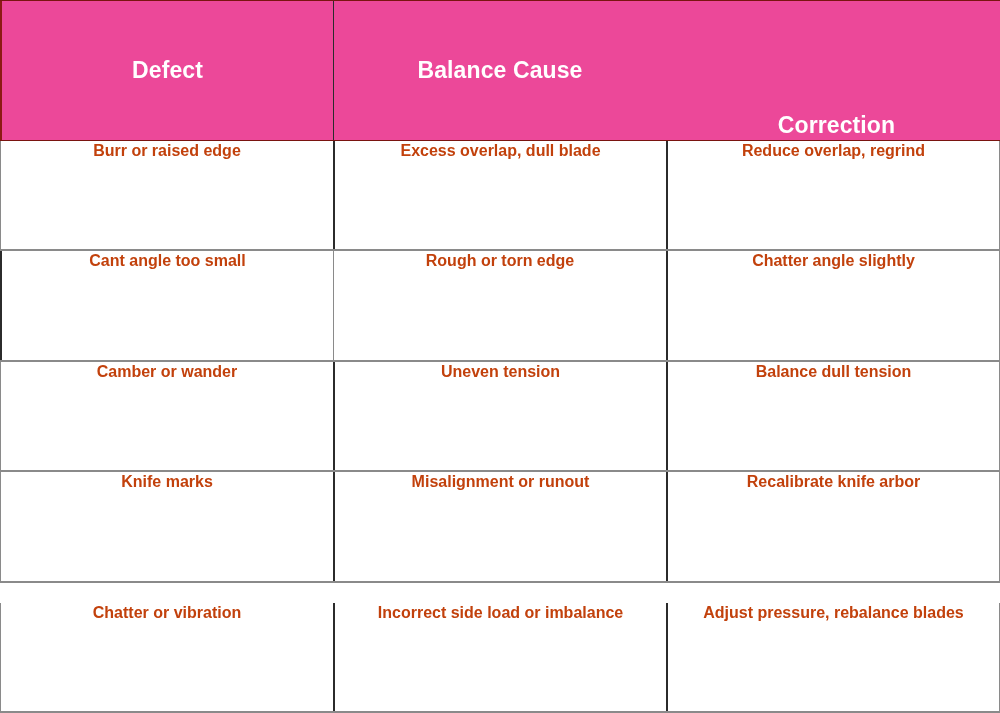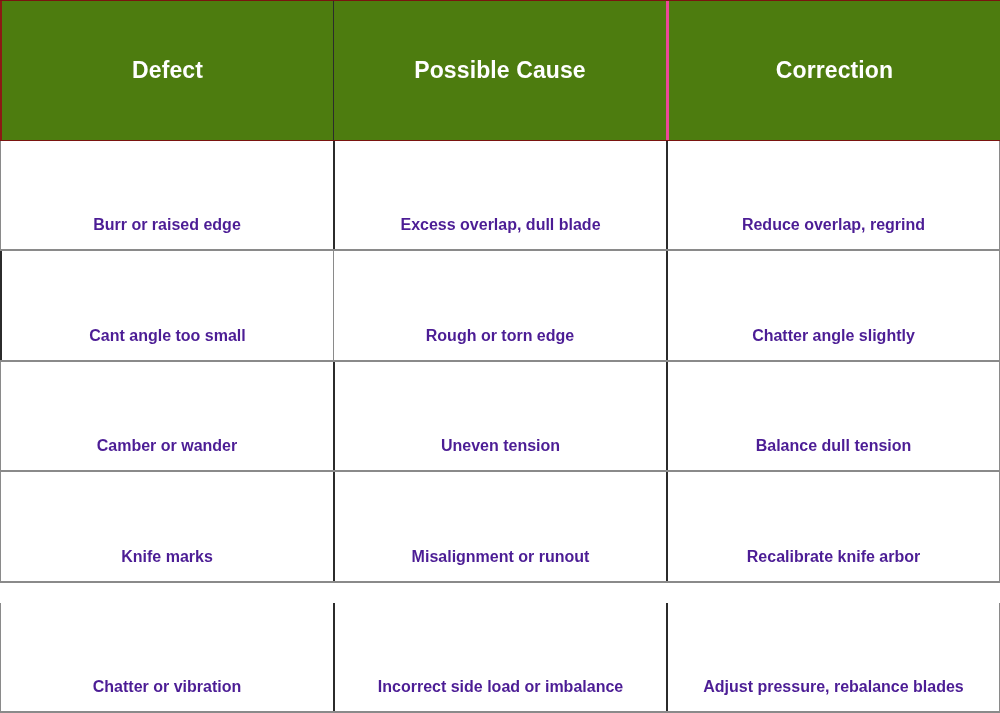--- a/index.html
+++ b/index.html
@@ -21,41 +21,41 @@
     display: flex;
     flex-direction: column;
     background: #ffffff;
   }
 
   
   .thead {
     display: flex;
     height: 141px;
     flex: 0 0 141px;
-    background: #4d7c0f;
+    background: #ec4899;
     border-top: 1px solid #7a1410;
     border-bottom: 1px solid #7a1410;
     box-sizing: border-box;
   }
   .th {
     display: flex;
     align-items: center;
     justify-content: center;
     box-sizing: border-box;
     color: #ffffff;
     font-size: 23px;
     font-weight: bold;
     letter-spacing: 0.1px;
     text-align: center;
     padding: 0 10px;
     line-height: 1.2;
   }
   .th.c0 { width: 333px; flex: 0 0 333px; border-left: 2px solid #8c1a14; }
   .th.c1 { width: 333px; flex: 0 0 333px; border-left: 1px solid #2b2b2b; }
-  .th.c2 { width: 334px; flex: 0 0 334px; border-left: 3px solid #ec4899; }
+  .th.c2 { width: 334px; flex: 0 0 334px; border-left: 7px solid #ec4899; align-items: flex-end; }
 
   
   .tbody {
     display: flex;
     flex-direction: column;
     flex: 1 1 auto;
   }
   .tr {
     display: flex;
     flex: 1 1 0;
@@ -63,24 +63,24 @@
     border-bottom: 2px solid #8a8a8a;
     box-sizing: border-box;
     background: #ffffff;
   }
   .tr:last-child {
     border-bottom: 2px solid #8a8a8a;
     margin-top: 20px;
   }
   .td {
     display: flex;
-    align-items: flex-end;
+    align-items: flex-start;
     justify-content: center;
     box-sizing: border-box;
-    color: #4c1d95;
+    color: #c2410c;
     font-size: 16px;
     font-weight: bold;
     text-align: center;
     line-height: 1.25;
     padding: 0 12px 14px 12px;
   }
   .td.c0 { width: 333px; flex: 0 0 333px; border-left: 1px solid #8a8a8a; }
   .td.c1 { width: 333px; flex: 0 0 333px; border-left: 2px solid #2b2b2b; }
   .td.c2 {
     width: 334px; flex: 0 0 334px;
@@ -91,21 +91,21 @@
 </head>
 <body>
 
 <div class="table-root">
 
   <div class="thead">
     <div class="th c0">
       <span>Defect</span>
     </div>
     <div class="th c1">
-      <span>Possible Cause</span>
+      <span>Balance Cause</span>
     </div>
     <div class="th c2">
       <span>Correction</span>
     </div>
   </div>
 
   <div class="tbody">
 
     <div class="tr">
       <div class="td c0">

